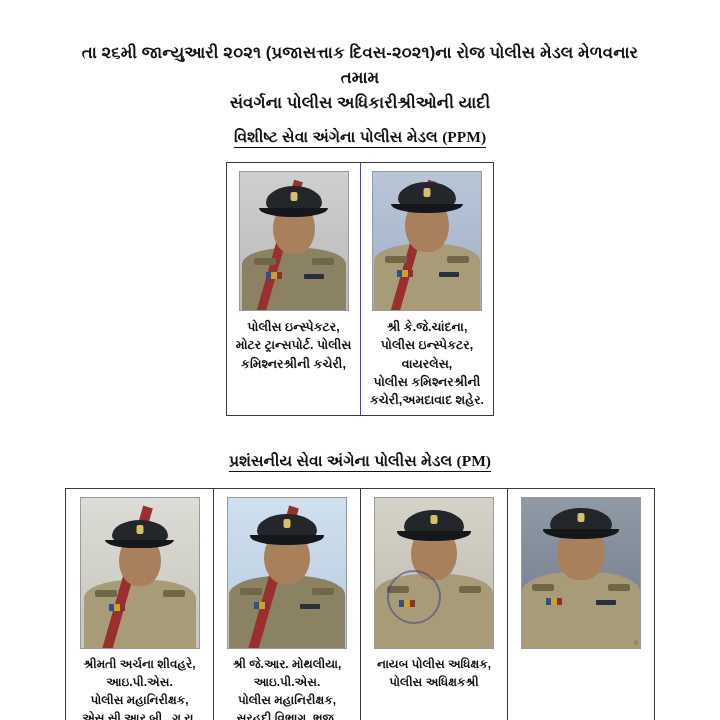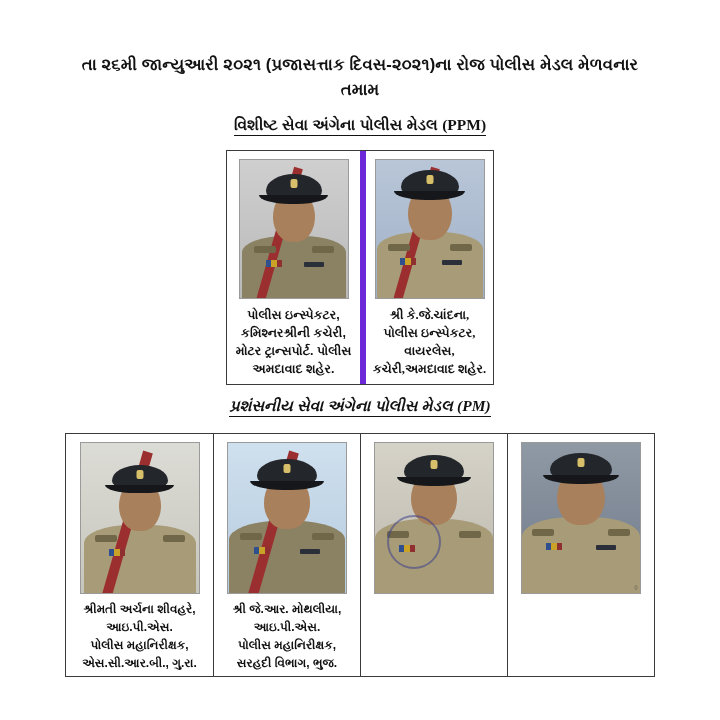--- a/index.html
+++ b/index.html
@@ -17,21 +17,21 @@
   .page {
     position: relative;
     width: 720px;
     height: 720px;
     box-sizing: border-box;
     padding: 0;
   }
   
   .heading {
     text-align: center;
-    padding: 52px 70px 0 70px;
+    padding: 40px 70px 0 70px;
   }
   .heading-line {
     font-size: 16.5px;
     font-weight: 700;
     line-height: 1.5;
     letter-spacing: 0.1px;
     color: #121212;
   }
   .heading-line.second {
     display: block;
@@ -67,22 +67,21 @@
   }
   .ppm-cell {
     width: 133px;
     box-sizing: border-box;
     padding: 8px 6px 6px 6px;
     display: flex;
     flex-direction: column;
     align-items: center;
   }
   .ppm-cell + .ppm-cell {
-    border-left: 6px solid #6d28d9;
-    font-family: Liberation Serif, serif;
+    border-left: 1px solid #6d28d9;
   }
   .photo {
     width: 108px;
     height: 138px;
     border: 1px solid #9a9a9a;
     position: relative;
     overflow: hidden;
     background: #d8d8d8;
   }
   .ppm-cell .caption {
@@ -90,22 +89,21 @@
     font-size: 12.5px;
     line-height: 1.45;
     text-align: center;
     color: #111;
     font-weight: 600;
   }
   .ppm-cell .caption div { white-space: nowrap; }
 
   
   .pm-section-title {
-    margin-top: 12px;
-    font-style: italic;
+    margin-top: 36px;
   }
   .pm-wrap {
     margin-top: 16px;
     display: flex;
     justify-content: center;
   }
   .pm-table {
     border: 1px solid #3a3a3a;
     display: flex;
     background: #fff;
@@ -238,20 +236,21 @@
     opacity: .8;
   }
 </style>
 </head>
 <body>
 
 <div class="page">
 
   <div class="heading">
     <div class="heading-line">તા ૨૬મી જાન્યુઆરી ૨૦૨૧ (પ્રજાસત્તાક દિવસ-૨૦૨૧)ના રોજ પોલીસ મેડલ મેળવનાર તમામ</div>
+    <div class="heading-line second">સંવર્ગના પોલીસ અધિકારીશ્રીઓની યાદી</div>
   </div>
 
   <div class="section-title">
     <span class="underlined">
       <span>વિશીષ્ટ સેવા અંગેના પોલીસ મેડલ</span>
       <span class="abbr">(PPM)</span>
     </span>
   </div>
 
   <div class="ppm-wrap">
@@ -267,23 +266,22 @@
             <div class="ribbon" style="left:26px;top:100px;"></div>
             <div class="nameplate" style="right:24px;top:102px;"></div>
             <div class="head" style="width:42px;height:52px;top:30px;"></div>
             <div class="cap" style="width:56px;height:24px;top:14px;">
               <div class="cap-badge"></div>
             </div>
           </div>
         </div>
         <div class="caption">
           <div>પોલીસ ઇન્સ્પેકટર,</div>
+          <div>મોટર ટ્રાન્સપોર્ટ. પોલીસ</div>
           <div>કમિશ્નરશ્રીની કચેરી,</div>
-          <div>મોટર ટ્રાન્સપોર્ટ. પોલીસ</div>
-          <div>અમદાવાદ શહેર.</div>
         </div>
       </div>
 
       <div class="ppm-cell">
         <div class="photo bg-blue">
           <div class="person">
             <div class="torso khaki-light" style="width:106px;height:66px;bottom:0;"></div>
             <div class="sash" style="left:51%;"></div>
             <div class="epaulette" style="left:12px;top:84px;"></div>
             <div class="epaulette" style="right:12px;top:84px;"></div>
@@ -292,20 +290,21 @@
             <div class="head" style="width:44px;height:54px;top:26px;"></div>
             <div class="cap" style="width:58px;height:24px;top:10px;">
               <div class="cap-badge"></div>
             </div>
           </div>
         </div>
         <div class="caption">
           <div>શ્રી કે.જે.ચાંદના,</div>
           <div>પોલીસ ઇન્સ્પેકટર,</div>
           <div>વાયરલેસ,</div>
+          <div>પોલીસ કમિશ્નરશ્રીની</div>
           <div>કચેરી,અમદાવાદ શહેર.</div>
         </div>
       </div>
 
     </div>
   </div>
 
   <div class="section-title pm-section-title">
     <span class="underlined">
       <span>પ્રશંસનીય સેવા અંગેના પોલીસ મેડલ</span>
@@ -369,20 +368,22 @@
             <div class="epaulette" style="right:12px;top:88px;"></div>
             <div class="ribbon" style="left:24px;top:102px;"></div>
             <div class="head" style="width:46px;height:54px;top:28px;"></div>
             <div class="cap" style="width:60px;height:24px;top:12px;">
               <div class="cap-badge"></div>
             </div>
             <div class="stamp"></div>
           </div>
         </div>
         <div class="caption">
+          <div>નાયબ પોલીસ અધિક્ષક,</div>
+          <div>પોલીસ અધિક્ષકશ્રી</div>
         </div>
       </div>
 
       <div class="pm-cell">
         <div class="photo bg-dark">
           <div class="person">
             <div class="torso khaki-light" style="width:118px;height:76px;bottom:0;"></div>
             <div class="epaulette" style="left:10px;top:86px;"></div>
             <div class="epaulette" style="right:10px;top:86px;"></div>
             <div class="ribbon" style="left:24px;top:100px;"></div>

